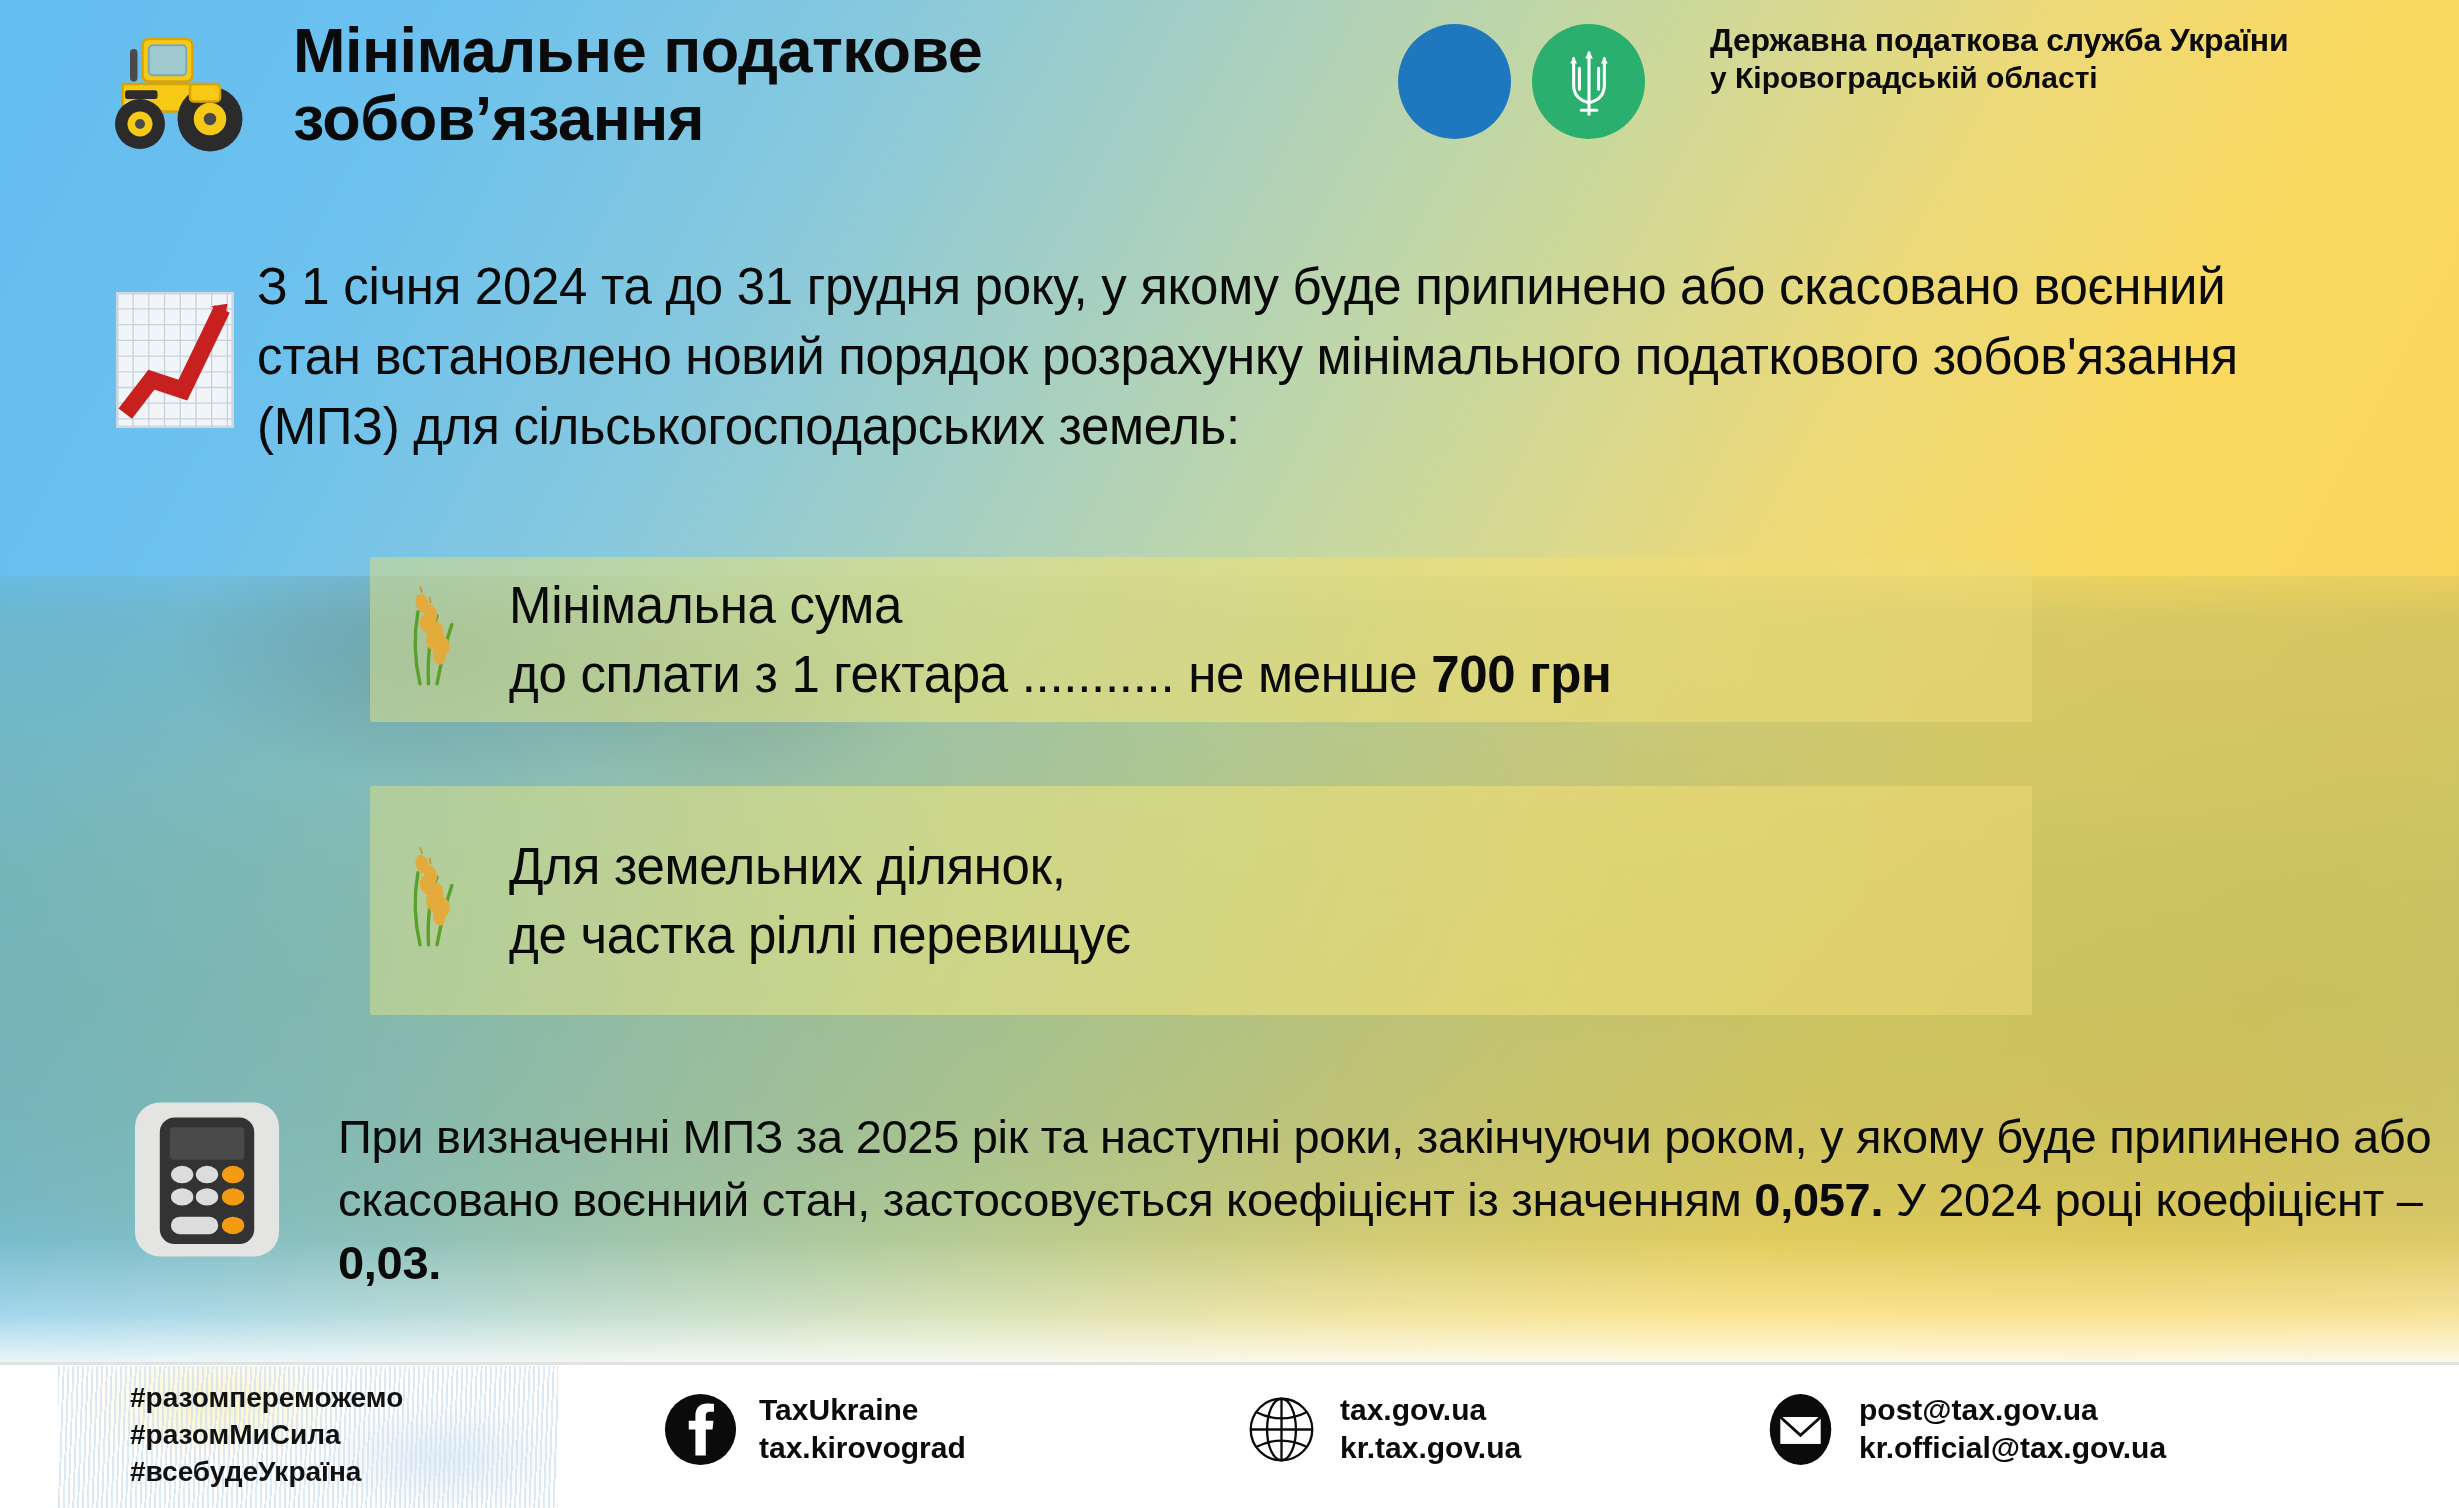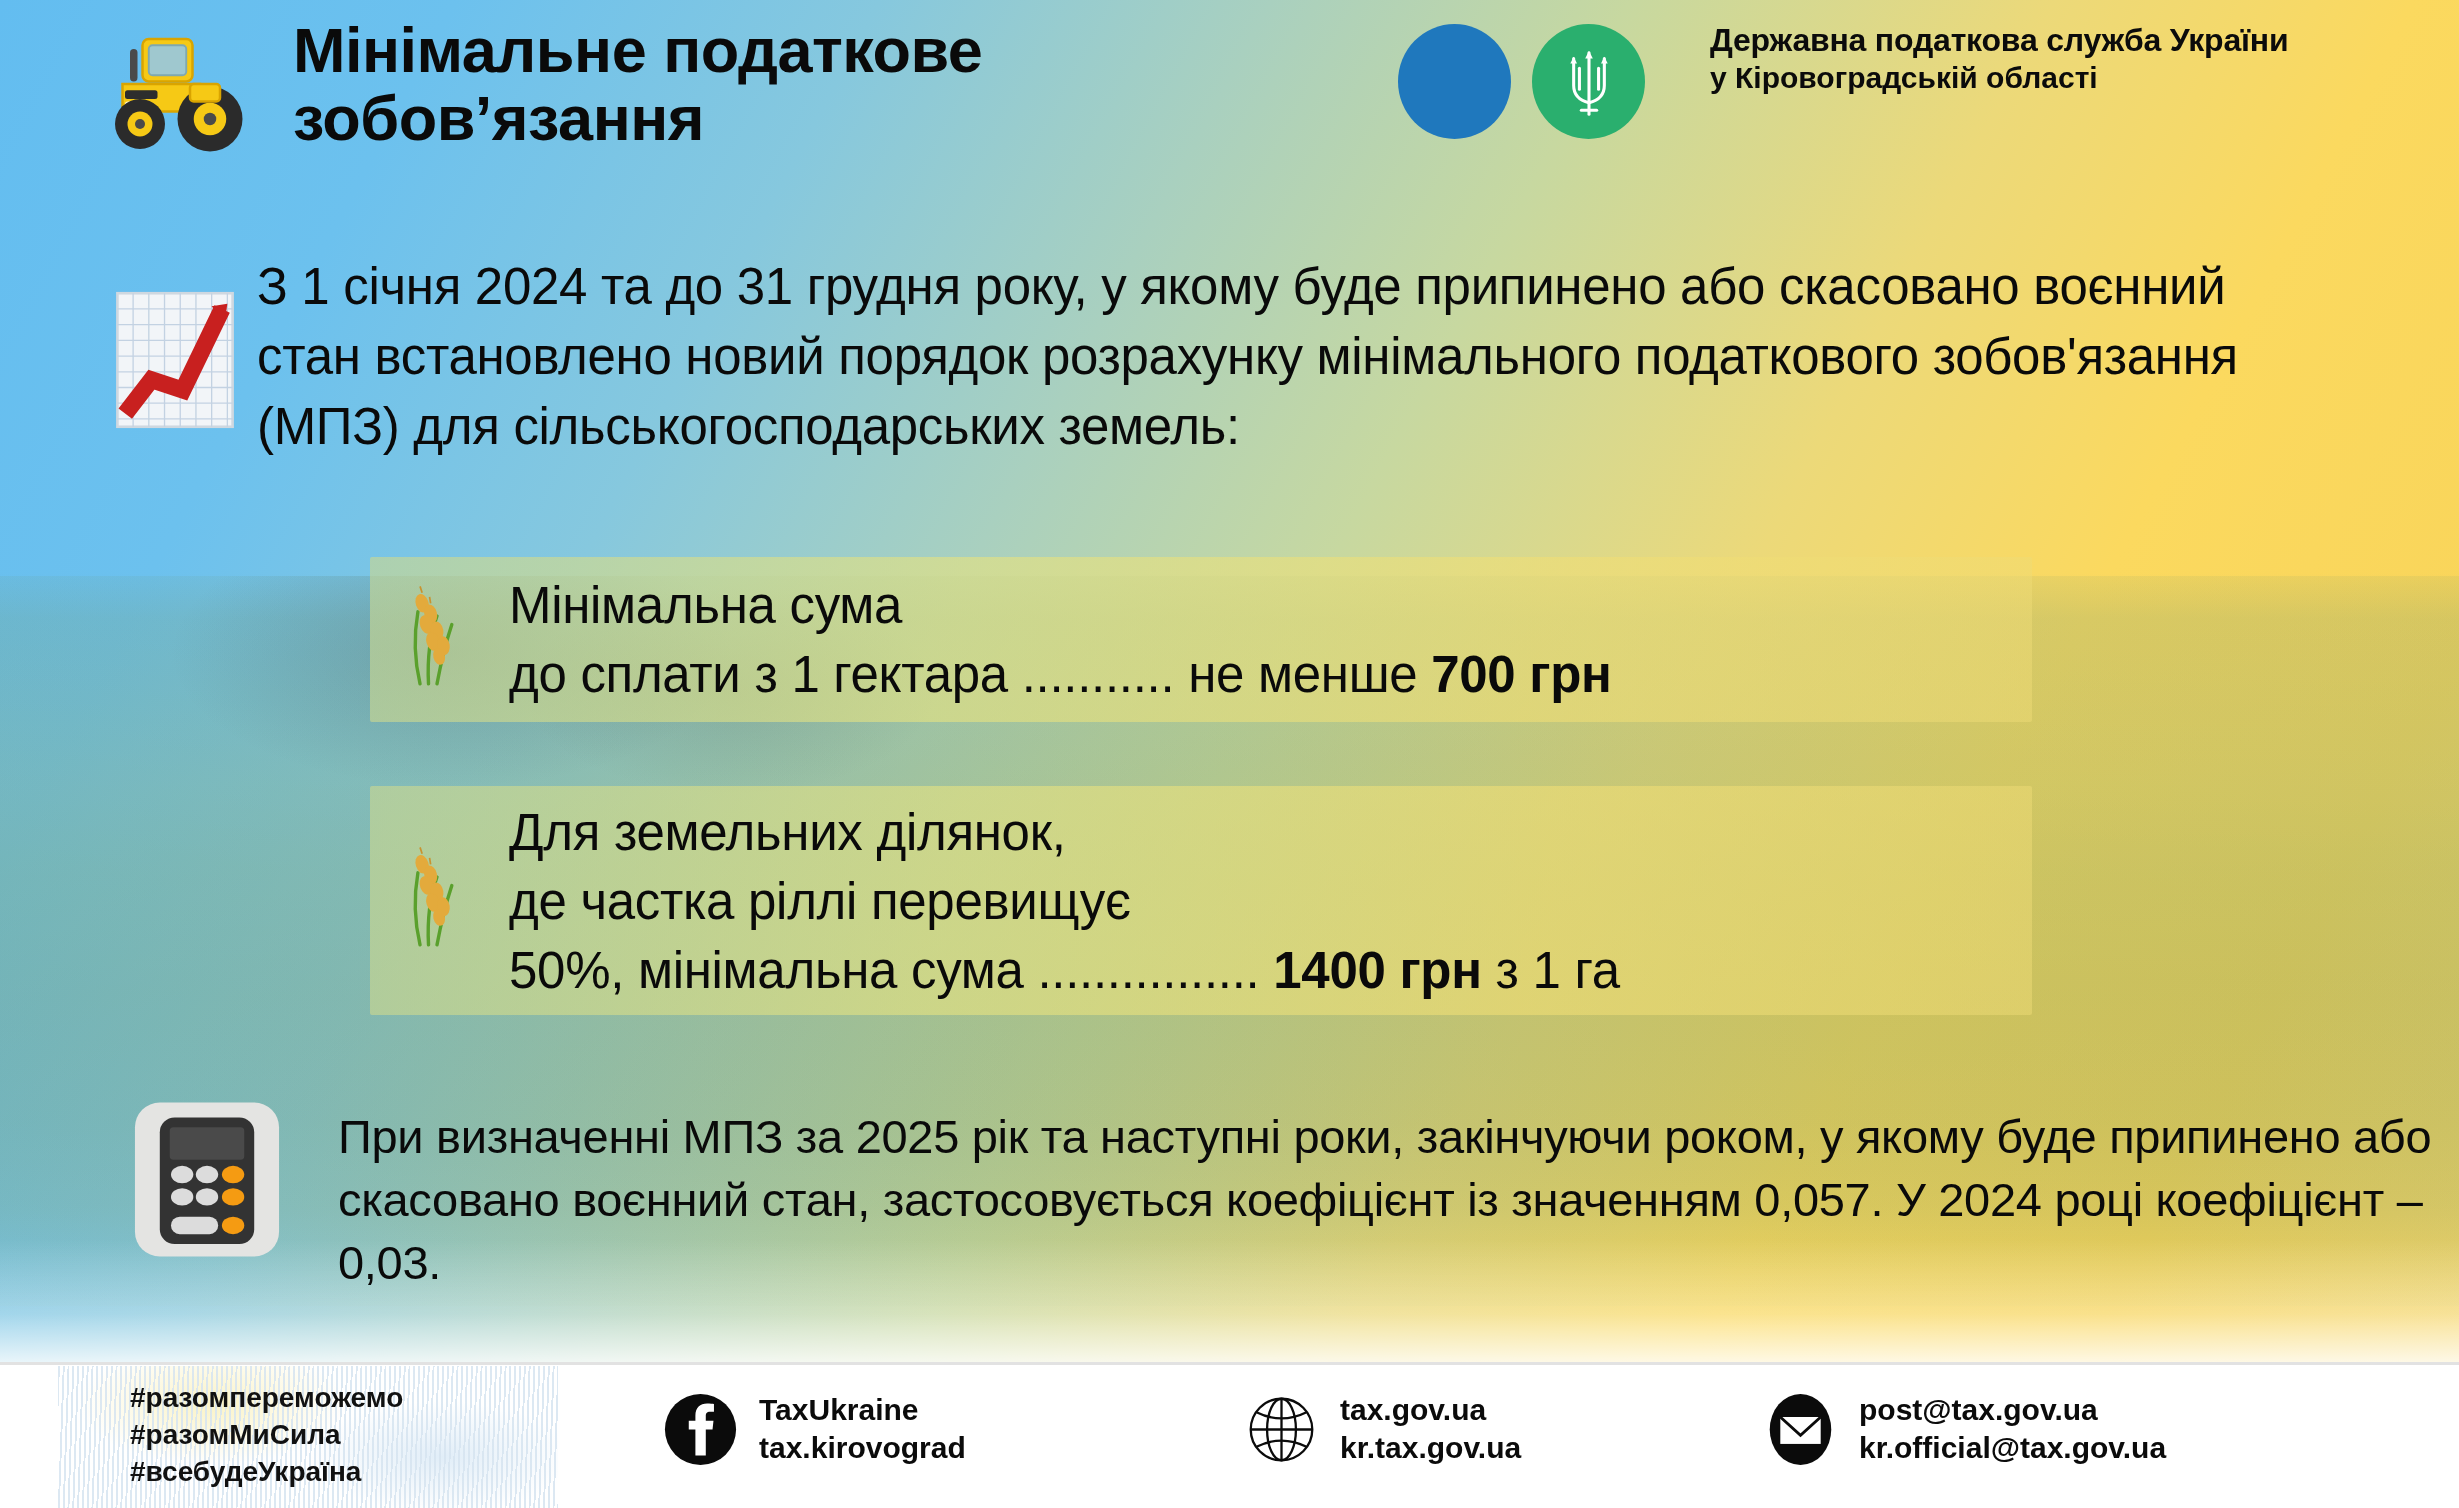--- a/index.html
+++ b/index.html
@@ -104,21 +104,21 @@
 
   
   #calc-icon {
     position: absolute; left: 130px; top: 1100px;
     width: 154px; height: 159px; font-size: 125px; line-height: 159px;
   }
   #calc-text {
     position: absolute; left: 338px; top: 1105px; width: 2094px;
     font-size: 47px; line-height: 63px; color: #0a0a0a; letter-spacing: -0.3px;
   }
-  #calc-text b { font-weight: normal; }
+  #calc-text b { font-weight: bold; }
 
   
   #footer {
     position: absolute; left: 0; bottom: 0; width: 2459px; height: 146px;
     background: #ffffff;
     padding-left: 21px;
   }
   #footer-rule { position: absolute; left:0; top:0; width: 2459px; height: 2.9px; background: #e2e2e2; }
   #ribbon {
     position: absolute; left: 58px; top: 3.8px; width: 500px; height: 142px;
@@ -256,23 +256,20 @@
         </g>
         <g stroke="#c9932f" stroke-width="1.6" fill="none">
           <path d="M16 12 L14 6"></path>
             <path d="M24 22 L23 16"></path>
         </g>
       </svg>
     </div>
     <div class="hl-text">
       <div><span>Для земельних ділянок,</span></div>
       <div><span>де частка ріллі перевищує</span></div>
-      <div>
-        <span>50%, мінімальна сума </span><span>................</span> <b>1400 грн</b><span> з 1 га</span>
-      </div>
     </div>
   </div>
 
   <div id="calc-icon">
     <svg viewBox="0 0 120 128" width="154" height="159" aria-hidden="true">
       <rect x="2" y="2" width="116" height="124" rx="20" fill="#e4e4e2"></rect>
       <rect x="22" y="14" width="76" height="102" rx="12" fill="#333333"></rect>
       <rect x="30" y="22" width="60" height="26" rx="3" fill="#4a4a4a"></rect>
       <g fill="#dcdcdc">
         <ellipse cx="40" cy="60" rx="9" ry="7"></ellipse>

